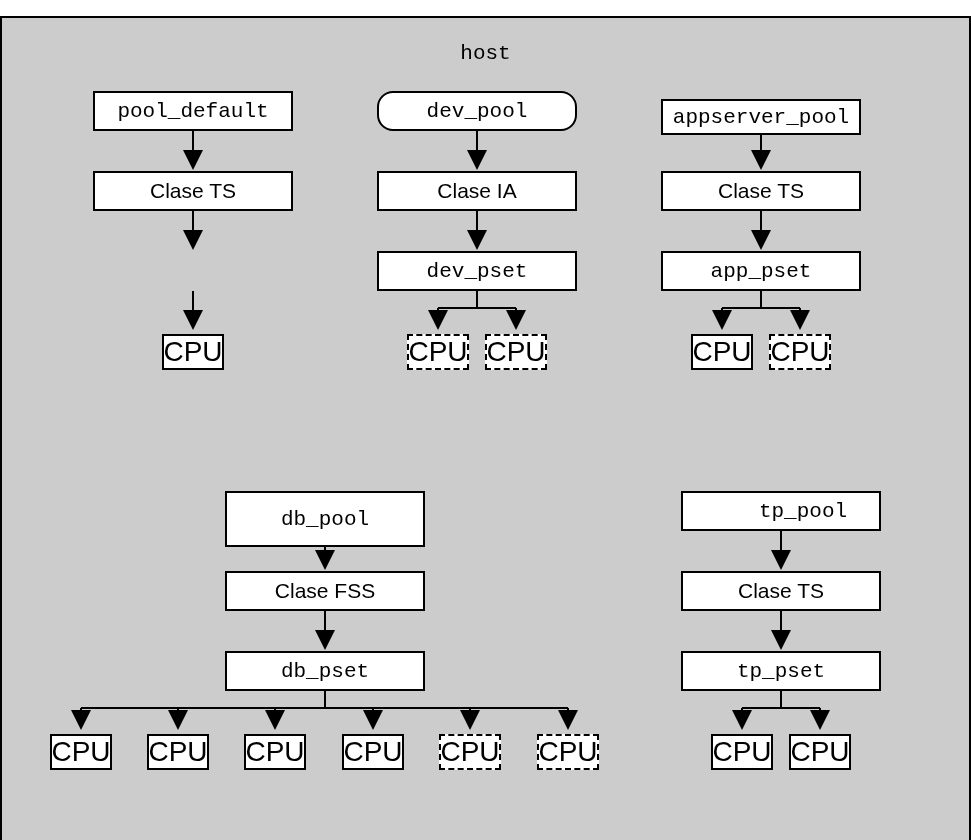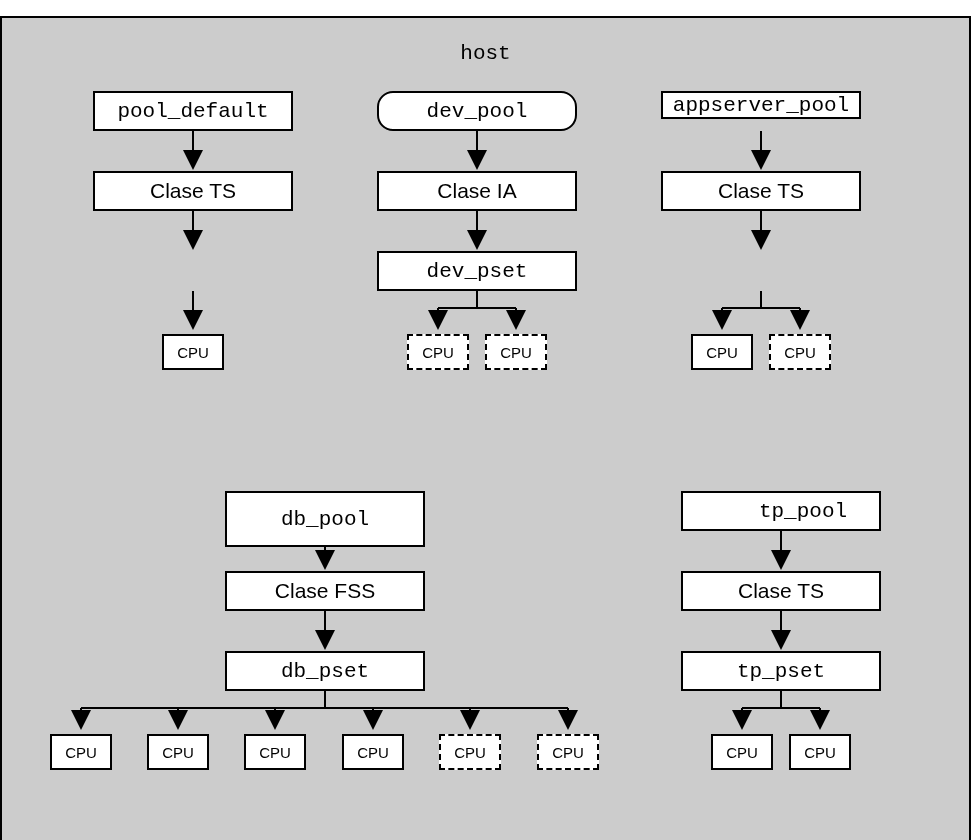--- a/index.html
+++ b/index.html
@@ -36,21 +36,21 @@
     font-size: 21px;
     padding: 6px 4px;
     white-space: nowrap;
   }
   .mono { font-family: "Courier New", monospace; }
   .sans { font-family: Arial, Helvetica, sans-serif; }
   .cpu {
     width: 62px;
     height: 36px;
     font-family: Arial, Helvetica, sans-serif;
-    font-size: 15px;
+    font-size: 28px;
   }
   .dashed { border-style: dashed; }
 </style>
 </head>
 <body>
 
 <div class="canvas">
   <div class="host-label mono">host</div>
 
   <svg width="971" height="840" style="position:absolute;top:0;left:0;">
@@ -100,22 +100,23 @@
   <div class="box mono" style="left:91px; top:73px; width:200px; height:40px;">pool_default</div>
   <div class="box sans" style="left:91px; top:153px; width:200px; height:40px;">Clase TS</div>
   <div class="box cpu" style="left:160px; top:316px;">CPU</div>
 
   <div class="box mono" style="left:375px; top:73px; width:200px; height:40px;border-radius:16px;">dev_pool</div>
   <div class="box sans" style="left:375px; top:153px; width:200px; height:40px;">Clase IA</div>
   <div class="box mono" style="left:375px; top:233px; width:200px; height:40px;">dev_pset</div>
   <div class="box cpu dashed" style="left:405px; top:316px;">CPU</div>
   <div class="box cpu dashed" style="left:483px; top:316px;">CPU</div>
 
-  <div class="box mono" style="left:659px; top:73px; width:200px; height:28px;text-align:right;">appserver_pool</div>
+  <div class="box mono" style="left:659px; top:81px; width:200px; height:36px;text-align:right;">appserver_pool</div>
   <div class="box sans" style="left:659px; top:153px; width:200px; height:40px;">Clase TS</div>
+  <div class="box mono" style="left:659px; top:233px; width:200px; height:40px;">app_pset</div>
   <div class="box cpu" style="left:689px; top:316px;">CPU</div>
   <div class="box cpu dashed" style="left:767px; top:316px;">CPU</div>
 
   <div class="box mono" style="left:223px; top:473px; width:200px; height:56px;">db_pool</div>
   <div class="box sans" style="left:223px; top:553px; width:200px; height:40px;">Clase FSS</div>
   <div class="box mono" style="left:223px; top:633px; width:200px; height:40px;">db_pset</div>
   <div class="box cpu" style="left:48px;  top:716px;">CPU</div>
   <div class="box cpu" style="left:145px; top:716px;">CPU</div>
   <div class="box cpu" style="left:242px; top:716px;">CPU</div>
   <div class="box cpu" style="left:340px; top:716px;">CPU</div>

